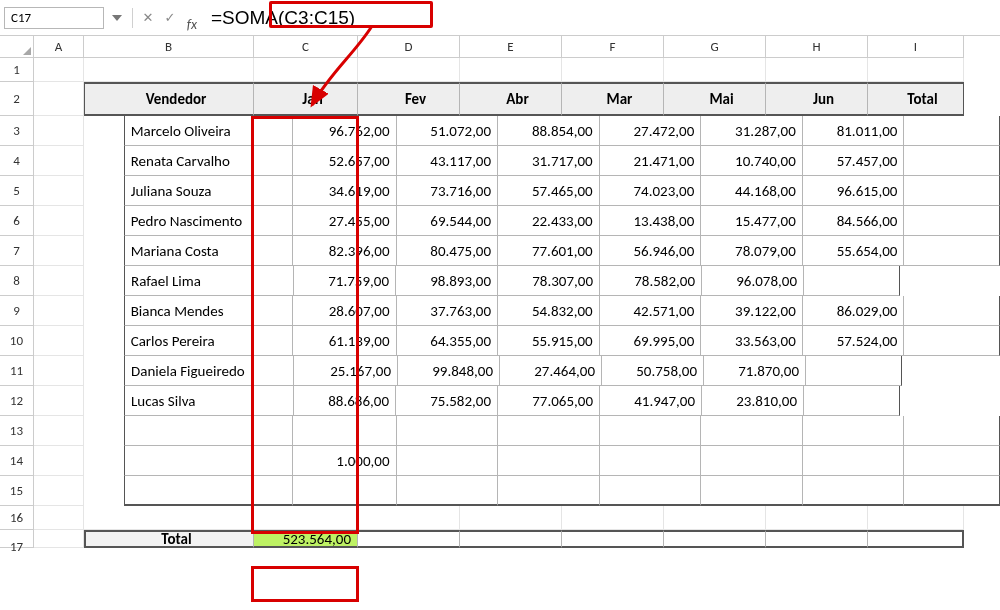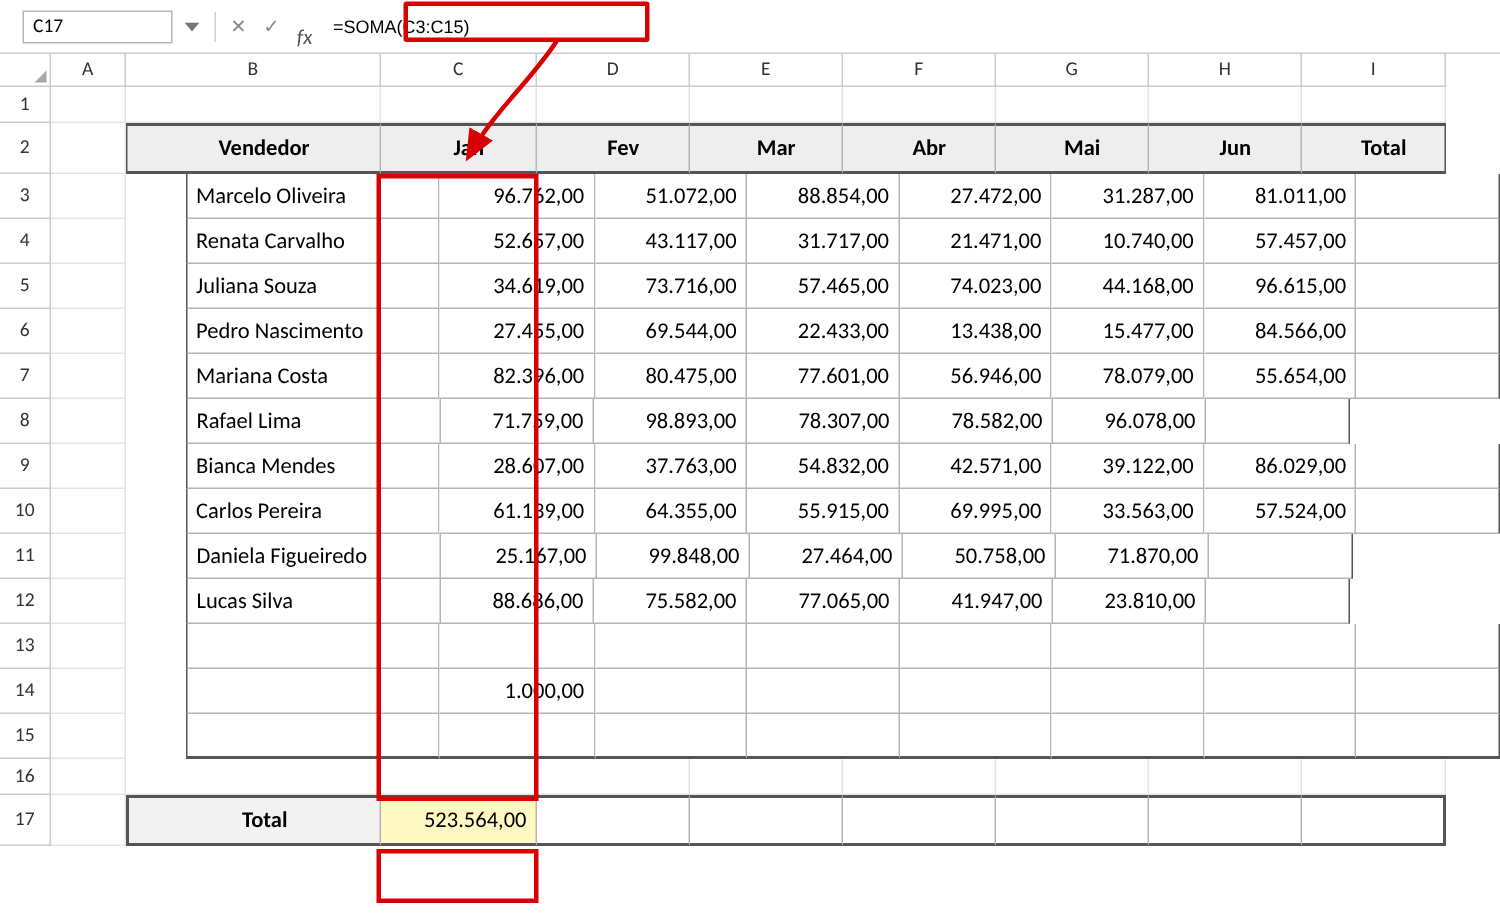--- a/index.html
+++ b/index.html
@@ -14,21 +14,21 @@
     font-size: 14px;
     color: #000;
   }
 
   
   .top-area {
     display: flex;
     align-items: center;
     height: 36px;
     border-bottom: 1px solid #ccc;
-    padding: 0 15px;
+    padding: 0 4px;
     gap: 4px;
   }
   .name-box {
     width: 100px;
     height: 22px;
     border: 1px solid #b7b7b7;
     background: #fff;
     display: flex;
     align-items: center;
     padding: 0 6px;
@@ -58,21 +58,21 @@
     font-style: italic;
     color:#555;
     font-size: 14px;
     margin-top: 13px;
   }
   .formula-input {
     flex: 1;
     height: 22px;
     border: none;
     outline: none;
-    font-size: 12px;
+    font-size: 19px;
     padding: 0 6px;
   }
   .formula-highlight-box {
     position: absolute;
     left: 269px;
     top: 1px;
     width: 164px;
     height: 27px;
     border: 3px solid #d80000;
     border-radius: 2px;
@@ -235,22 +235,22 @@
     <div class="cell wH"></div>
     <div class="cell wI"></div>
   </div>
 
   <div class="row hdr-row" style="height:34px">
     <div class="row-h" style="line-height:34px">2</div>
     <div class="cell wA" style="background:#fff"></div>
     <div class="cell wB center data leftb">Vendedor</div>
     <div class="cell wC center data">Jan</div>
     <div class="cell wD center data">Fev</div>
+    <div class="cell wF center data">Abr</div>
     <div class="cell wE center data">Mar</div>
-    <div class="cell wF center data">Abr</div>
     <div class="cell wG center data">Mai</div>
     <div class="cell wH center data">Jun</div>
     <div class="cell wI center data rightb">Total</div>
   </div>
 
   <div id="data-rows">
       <div class="row">
         <div class="row-h">3</div>
         <div class="cell wA"></div>
         <div class="cell wB left data leftb">Marcelo Oliveira</div>
@@ -412,25 +412,25 @@
     <div class="cell wB"></div>
     <div class="cell wC"></div>
     <div class="cell wD"></div>
     <div class="cell wE"></div>
     <div class="cell wF"></div>
     <div class="cell wG"></div>
     <div class="cell wH"></div>
     <div class="cell wI"></div>
   </div>
 
-  <div class="row total-row" style="height:34px">
+  <div class="row total-row" style="height:18px">
     <div class="row-h" style="line-height:34px">17</div>
     <div class="cell wA" style="background:#fff"></div>
     <div class="cell wB center data first">Total</div>
-    <div class="cell wC right data" style="background:#fef9c3;font-weight:normal;">523.564,00</div>
+    <div class="cell wC right data" style="background:#bef264;font-weight:normal;">523.564,00</div>
     <div class="cell wD right data" style="background:#fff"></div>
     <div class="cell wE right data" style="background:#fff"></div>
     <div class="cell wF right data" style="background:#fff"></div>
     <div class="cell wG right data" style="background:#fff"></div>
     <div class="cell wH right data" style="background:#fff"></div>
     <div class="cell wI right data last" style="background:#fff"></div>
   </div>
 
   <div class="red-col"></div>
   <div class="red-total"></div>

